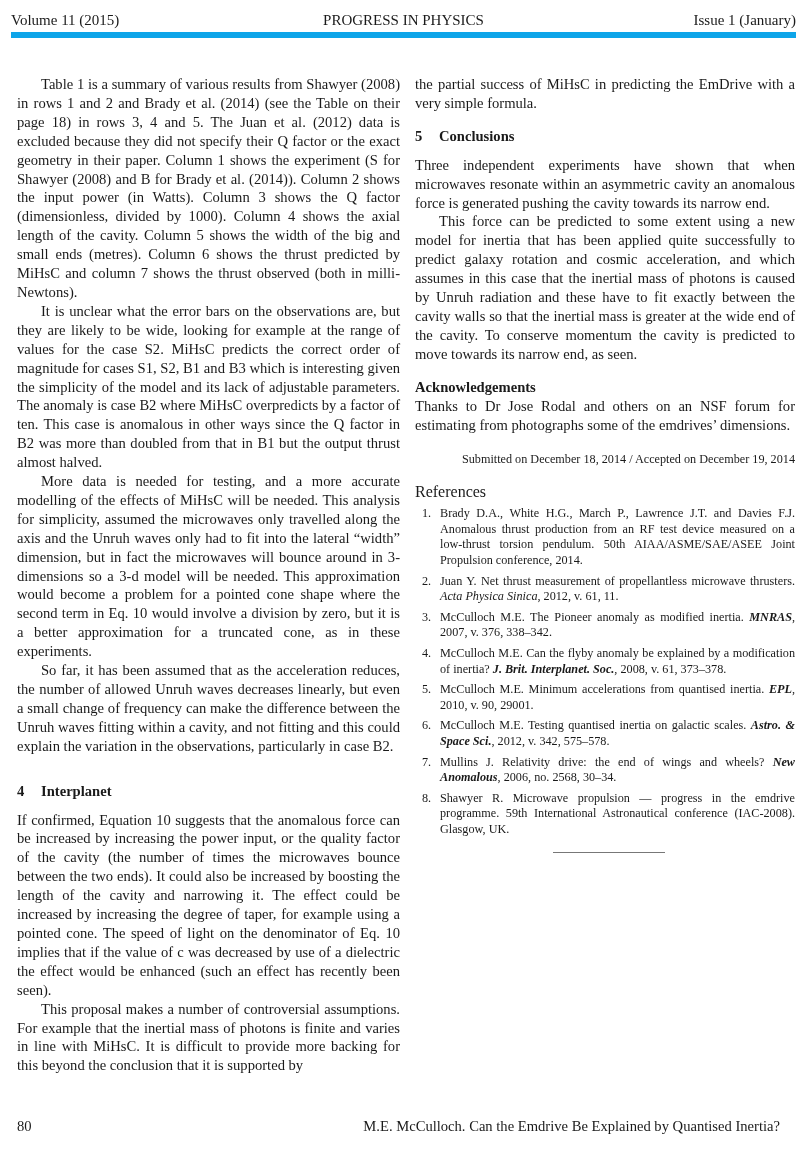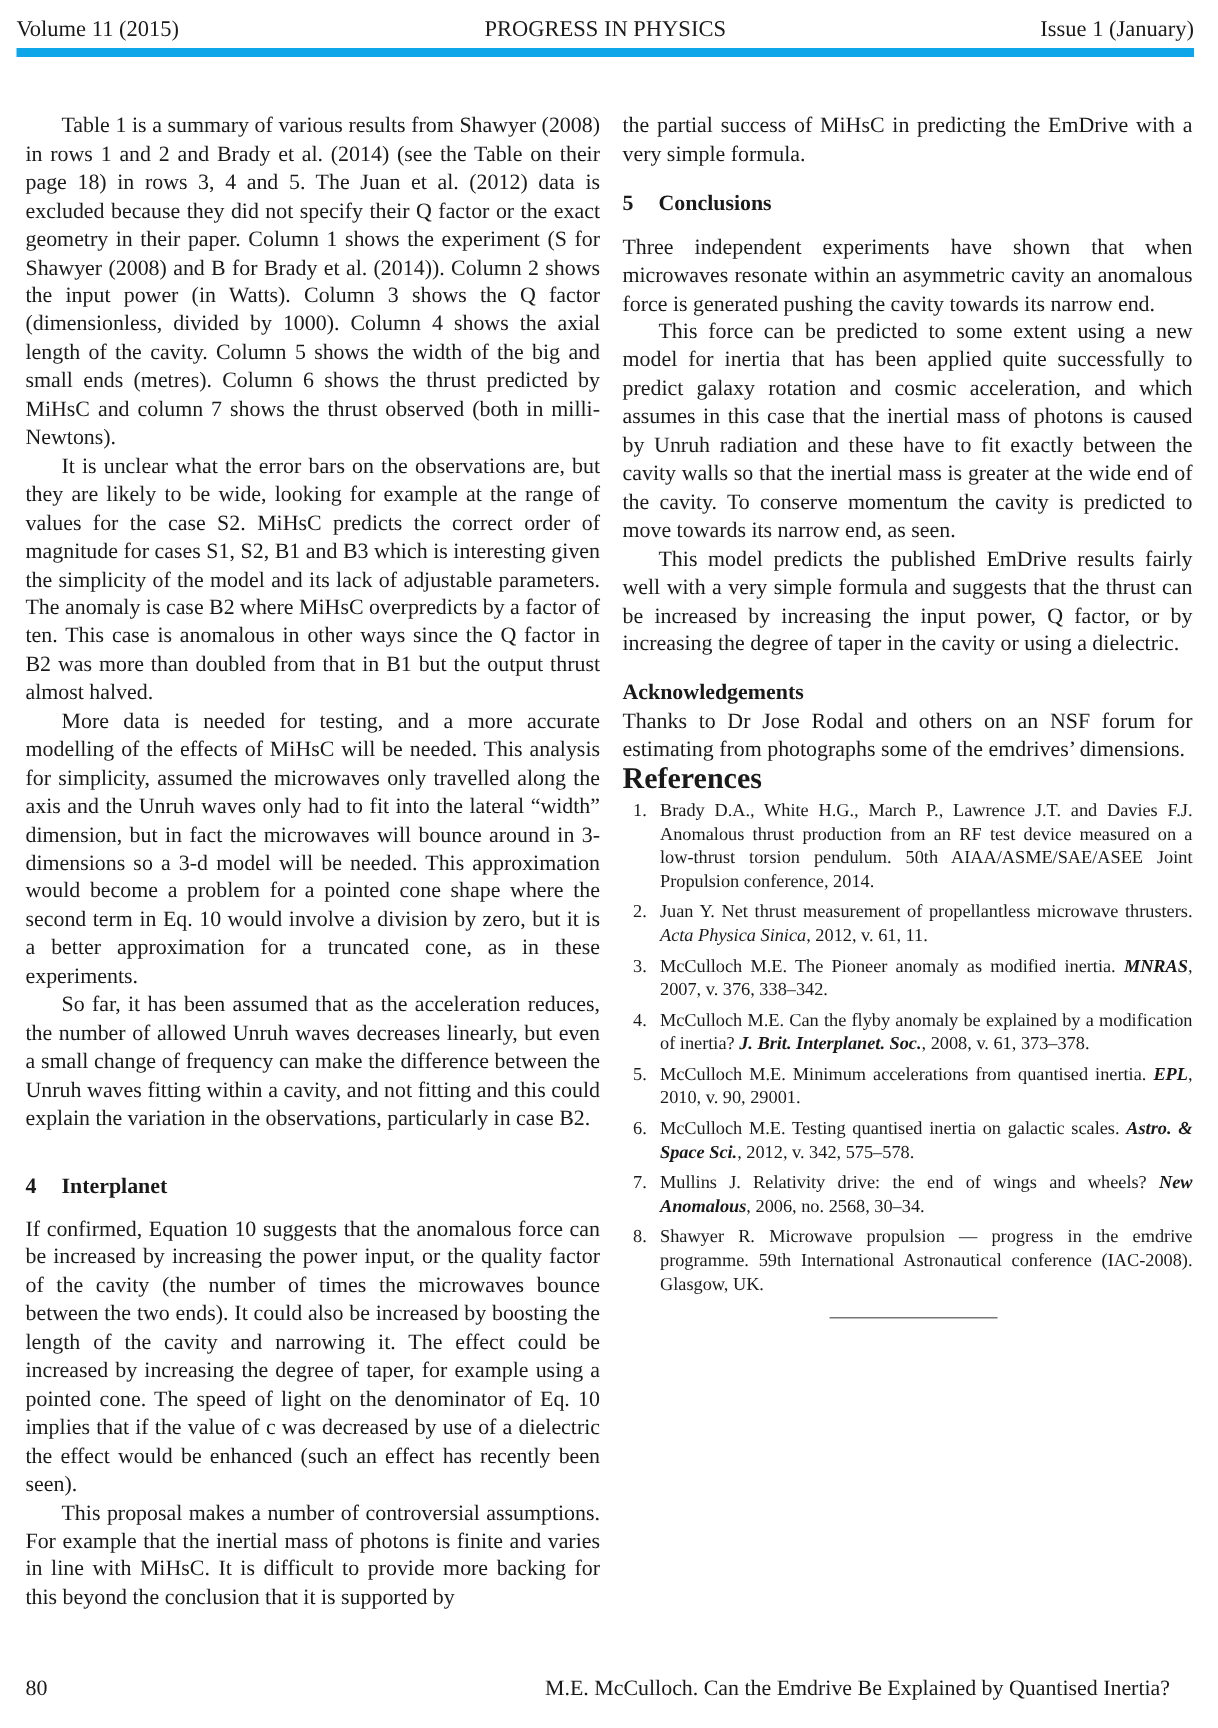--- a/index.html
+++ b/index.html
@@ -13,21 +13,21 @@
   .col { position: absolute; top: 75px; font-size: 14.6px; line-height: 18.9px; text-align: justify; }
   .col.left { left: 17px; width: 383px; }
   .col.right { left: 415px; width: 380px; top: 75px; }
   p { margin: 0; text-indent: 24px; hyphens: manual; }
   p.noindent { text-indent: 0; }
   h2 { font-size: 14.6px; font-weight: bold; margin: 0; }
   h2 .num { display: inline-block; width: 24px; }
   .sec-gap-top { margin-top: 21px; }
   .sec-gap-bottom { margin-bottom: 10px; }
   .submitted { text-align: right; font-size: 12.2px; margin-top: 16px; }
-  .refs-head { font-size: 20px; font-weight: bold; margin-bottom: 4px; }
+  .refs-head { font-size: 16px; font-weight: normal; margin-top: 14px; margin-bottom: 4px; }
   ol.refs { margin: 0; padding: 0; list-style: none; font-size: 12.2px; line-height: 15.6px; }
   ol.refs li { position: relative; padding-left: 25px; margin-bottom: 5px; text-align: justify; }
   ol.refs li .rn { position: absolute; left: 7px; top: 0; }
   .endrule { width: 112px; height: 1px; background: #777; margin: 14px auto 0 auto; position: relative; left: 4px; }
   .footer { position: absolute; top: 1118px; left: 17px; width: 779px; font-size: 14.6px; }
   .footer .l { position: absolute; left: 0; }
   .footer .r { position: absolute; right: 16px; }
   i.j { font-style: italic; }
   b.j { font-style: italic; font-weight: bold; }
 </style>
@@ -54,25 +54,25 @@
 </div>
 
 <div class="col right">
   <p class="noindent">the partial success of MiHsC in predicting the EmDrive with a very simple formula.</p>
 
   <h2 class="sec-gap-bottom" style="margin-top:14px;">
     <span class="num">5</span><span>Conclusions</span>
   </h2>
   <p class="noindent">Three independent experiments have shown that when microwaves resonate within an asymmetric cavity an anomalous force is generated pushing the cavity towards its narrow end.</p>
   <p>This force can be predicted to some extent using a new model for inertia that has been applied quite successfully to predict galaxy rotation and cosmic acceleration, and which assumes in this case that the inertial mass of photons is caused by Unruh radiation and these have to fit exactly between the cavity walls so that the inertial mass is greater at the wide end of the cavity.  To conserve momentum the cavity is predicted to move towards its narrow end, as seen.</p>
-  <p>This model predicts the published EmDrive results fairly well with a very simple formula and suggests that the thrust can be increased by increasing the input power, Q factor, or by increasing the degree of taper in the cavity or using a dielectric.</p>
 
   <h2 style="margin-top:14px; ">Acknowledgements</h2>
   <p class="noindent">Thanks to Dr Jose Rodal and others on an NSF forum for estimating from photographs some of the emdrives’ dimensions.</p>
 
+  <div class="submitted">Submitted on December 18, 2014 / Accepted on December 19, 2014</div>
 
   <div class="refs-head">References</div>
   <ol class="refs">
     <li><span class="rn">1.</span><span>Brady D.A., White H.G., March P., Lawrence J.T. and Davies F.J. Anomalous thrust production from an RF test device measured on a low-thrust torsion pendulum. 50th AIAA/ASME/SAE/ASEE Joint Propulsion conference, 2014.</span></li>
     <li><span class="rn">2.</span><span>Juan Y. Net thrust measurement of propellantless microwave thrusters. </span><i class="j">Acta Physica Sinica</i><span>, 2012, v. 61, 11.</span></li>
     <li><span class="rn">3.</span><span>McCulloch M.E. The Pioneer anomaly as modified inertia. </span><b class="j">MNRAS</b><span>, 2007, v. 376, 338–342.</span></li>
     <li><span class="rn">4.</span><span>McCulloch M.E. Can the flyby anomaly be explained by a modification of inertia? </span><b class="j">J. Brit. Interplanet. Soc.</b><span>, 2008, v. 61, 373–378.</span></li>
     <li><span class="rn">5.</span><span>McCulloch M.E. Minimum accelerations from quantised inertia. </span><b class="j">EPL</b><span>, 2010, v. 90, 29001.</span></li>
     <li><span class="rn">6.</span><span>McCulloch M.E. Testing quantised inertia on galactic scales. </span><b class="j">Astro. &amp; Space Sci.</b><span>, 2012, v. 342, 575–578.</span></li>
     <li><span class="rn">7.</span><span>Mullins J. Relativity drive: the end of wings and wheels? </span><b class="j">New Anomalous</b><span>, 2006, no. 2568, 30–34.</span></li>

